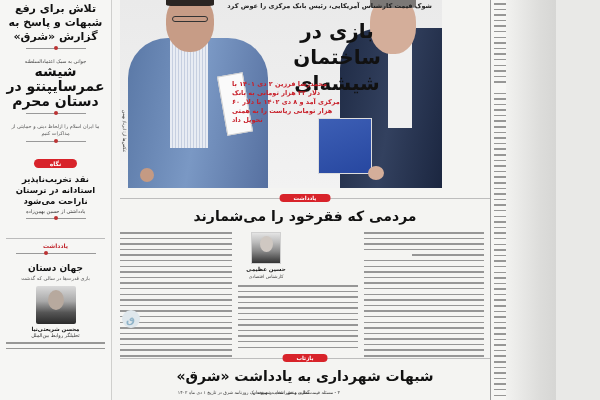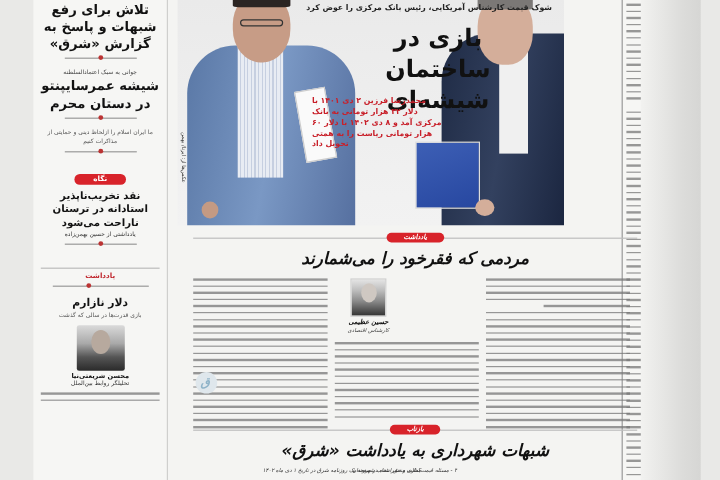--- a/index.html
+++ b/index.html
@@ -1,31 +1,31 @@
 <!DOCTYPE html>
 <html><head>
 <meta charset="utf-8">
 <style>
   * { box-sizing: border-box; margin: 0; padding: 0; }
   html, body { width: 600px; height: 400px; overflow: hidden; background: #e9e9e7; }
   body { font-family: "DejaVu Sans", sans-serif; direction: rtl; position: relative; color: #1a1a1a; }
 
-  .page { position: absolute; left: 0; top: 0; width: 556px; height: 400px; background: #f4f4f2; margin-left: 28px; }
+  .page { position: absolute; left: 0; top: 0; width: 556px; height: 400px; background: #f4f4f2; }
 
   
   .edge-right { position: absolute; right: 0; top: 0; width: 50px; height: 400px;
     background: linear-gradient(to right, #f2f2f0, #dcdcda 70%, #d6d6d4); }
 
   
   .left-col { position: absolute; left: 0; top: 0; width: 112px; height: 400px; background: #f6f6f4; border-right: 1px solid #cfcfcd; padding: 0 6px; text-align: center; }
   .lc-head { font-weight: bold; font-size: 11px; line-height: 14px; color: #111; margin-top: 2px; }
   .lc-divider { margin: 4px auto; width: 60px; height: 6px; border-top: 1px solid #999; position: relative; }
   .lc-divider::after { content: ""; position: absolute; left: 28px; top: -3px; width: 4px; height: 4px; background: #b33; border-radius: 50%; }
   .lc-kicker { font-size: 5px; color: #444; margin-top: 2px; }
-  .lc-title { font-weight: bold; font-size: 11px; line-height: 15px; color: #111; }
+  .lc-title { font-weight: bold; font-size: 14px; line-height: 15px; color: #111; }
   .lc-sub { font-size: 5px; color: #555; line-height: 7px; margin-top: 2px; }
   .lc-badge { display: inline-block; background: #d8232a; color: #fff; font-size: 6px; font-weight: bold; padding: 1px 16px; border-radius: 6px; margin-top: 6px; }
   .lc-title-sm { font-weight: bold; font-size: 8.5px; line-height: 11px; color: #111; margin-top: 4px; }
   .lc-byline-sm { font-size: 5px; color: #333; margin-top: 1px; }
   .lc-boxtop { margin-top: 14px; border-top: 1px solid #bbb; padding-top: 3px; }
   .lc-red-label { font-size: 6px; color: #c0262d; font-weight: bold; }
   .lc-title-mid { font-weight: bold; font-size: 9px; color: #111; margin-top: 4px; }
   .lc-portrait { width: 40px; height: 38px; margin: 4px auto 2px; background: linear-gradient(180deg,#dadada 0%,#a9a9a9 40%,#555 70%,#2a2a2a 100%); border-radius: 2px; position: relative; }
   .lc-portrait::before { content:""; position:absolute; left:12px; top:4px; width:16px; height:20px; background:#b7a99e; border-radius:50%; }
   .lc-name { font-size: 5.5px; font-weight: bold; color: #111; }
@@ -55,21 +55,21 @@
   .p-right-head { position:absolute; right:26px; top:-4px; width:46px; height:58px; background:#d4ae9a; border-radius: 45%; }
   .p-right-hair { position:absolute; right:26px; top:-6px; width:46px; height:14px; background:#7b7876; border-radius:40% 40% 10% 10%; }
   .p-right-folder { position:absolute; right:70px; bottom:14px; width:54px; height:56px; background: linear-gradient(160deg,#3d5fb5,#2747a0); border:1px solid #ddd; }
   .p-right-hand { position:absolute; right:58px; bottom:8px; width:16px; height:14px; background:#d4ae9a; border-radius:50%; }
   .photo-credit { position:absolute; left:2px; top:110px; writing-mode: vertical-rl; font-size:4.5px; color:#333; }
 
   
   .right-article { position: absolute; left: 490px; top: 0; width: 60px; height: 400px; border-left: 1px solid #9a9a9a; border-right: 1px solid #9a9a9a; padding: 3px 3px; background: #f6f6f4; }
 
   
-  .section { position: absolute; left: 133px; width: 370px; font-style: italic; }
+  .section { position: absolute; left: 120px; width: 370px; }
   .section-rule { position: absolute; left: 0; right: 0; height: 1px; background: #bdbdbd; }
   .badge-red { position: absolute; left: 50%; transform: translateX(-50%); background: #d8232a; color: #fff; font-size: 5.5px; font-weight: bold; padding: 1px 14px; border-radius: 6px; white-space: nowrap; }
   .story-title { position: absolute; left: 0; right: 0; text-align: center; font-weight: bold; font-size: 14px; color: #111; }
   .col { position: absolute; }
   .author-photo { position: absolute; width: 30px; height: 32px; background: linear-gradient(180deg,#e4e4e4 0%,#bdbdbd 30%,#8a8a8a 60%,#333 100%); border: 1px solid #d0d0d0; }
   .author-photo::before { content:""; position:absolute; left:8px; top:3px; width:13px; height:16px; background:#cfc8c2; border-radius:50%; }
   .author-name { position: absolute; font-size: 5.5px; font-weight: bold; text-align: center; color: #111; width: 60px; }
   .author-role { position: absolute; font-size: 4.5px; text-align: center; color: #444; width: 60px; }
   .quote-mark { position:absolute; width:18px; height:18px; border-radius:50%; background:#dfe7ec; }
   .logo-mark { position:absolute; font-size:10px; color:#8fb3c8; font-weight:bold; }
@@ -88,21 +88,21 @@
     <div class="lc-sub">ما ایران اسلام را ازلحاظ دینی و حمایتی از مذاکرات کنیم</div>
     <div class="lc-divider"></div>
     <div class="lc-badge">نگاه</div>
     <div class="lc-title-sm">نقد تخریب‌ناپذیر استادانه در ترستان ناراحت می‌شود</div>
     <div class="lc-byline-sm">یادداشتی از حسین بهمن‌زاده</div>
     <div class="lc-divider"></div>
 
     <div class="lc-boxtop">
       <div class="lc-red-label">یادداشت</div>
       <div class="lc-divider" style="width:80px"></div>
-      <div class="lc-title-mid">دلار نازارم</div>
+      <div class="lc-title-mid">جهان دستان</div>
       <div class="lc-sub">بازی قدرت‌ها در سالی که گذشت</div>
       <div class="lc-portrait"></div>
       <div class="lc-name">محسن شریعتی‌نیا</div>
       <div class="lc-role">تحلیلگر روابط بین‌الملل</div>
       <div class="body-lines">
         <span></span>
           <span></span>
       </div>
     </div>
   </div>

